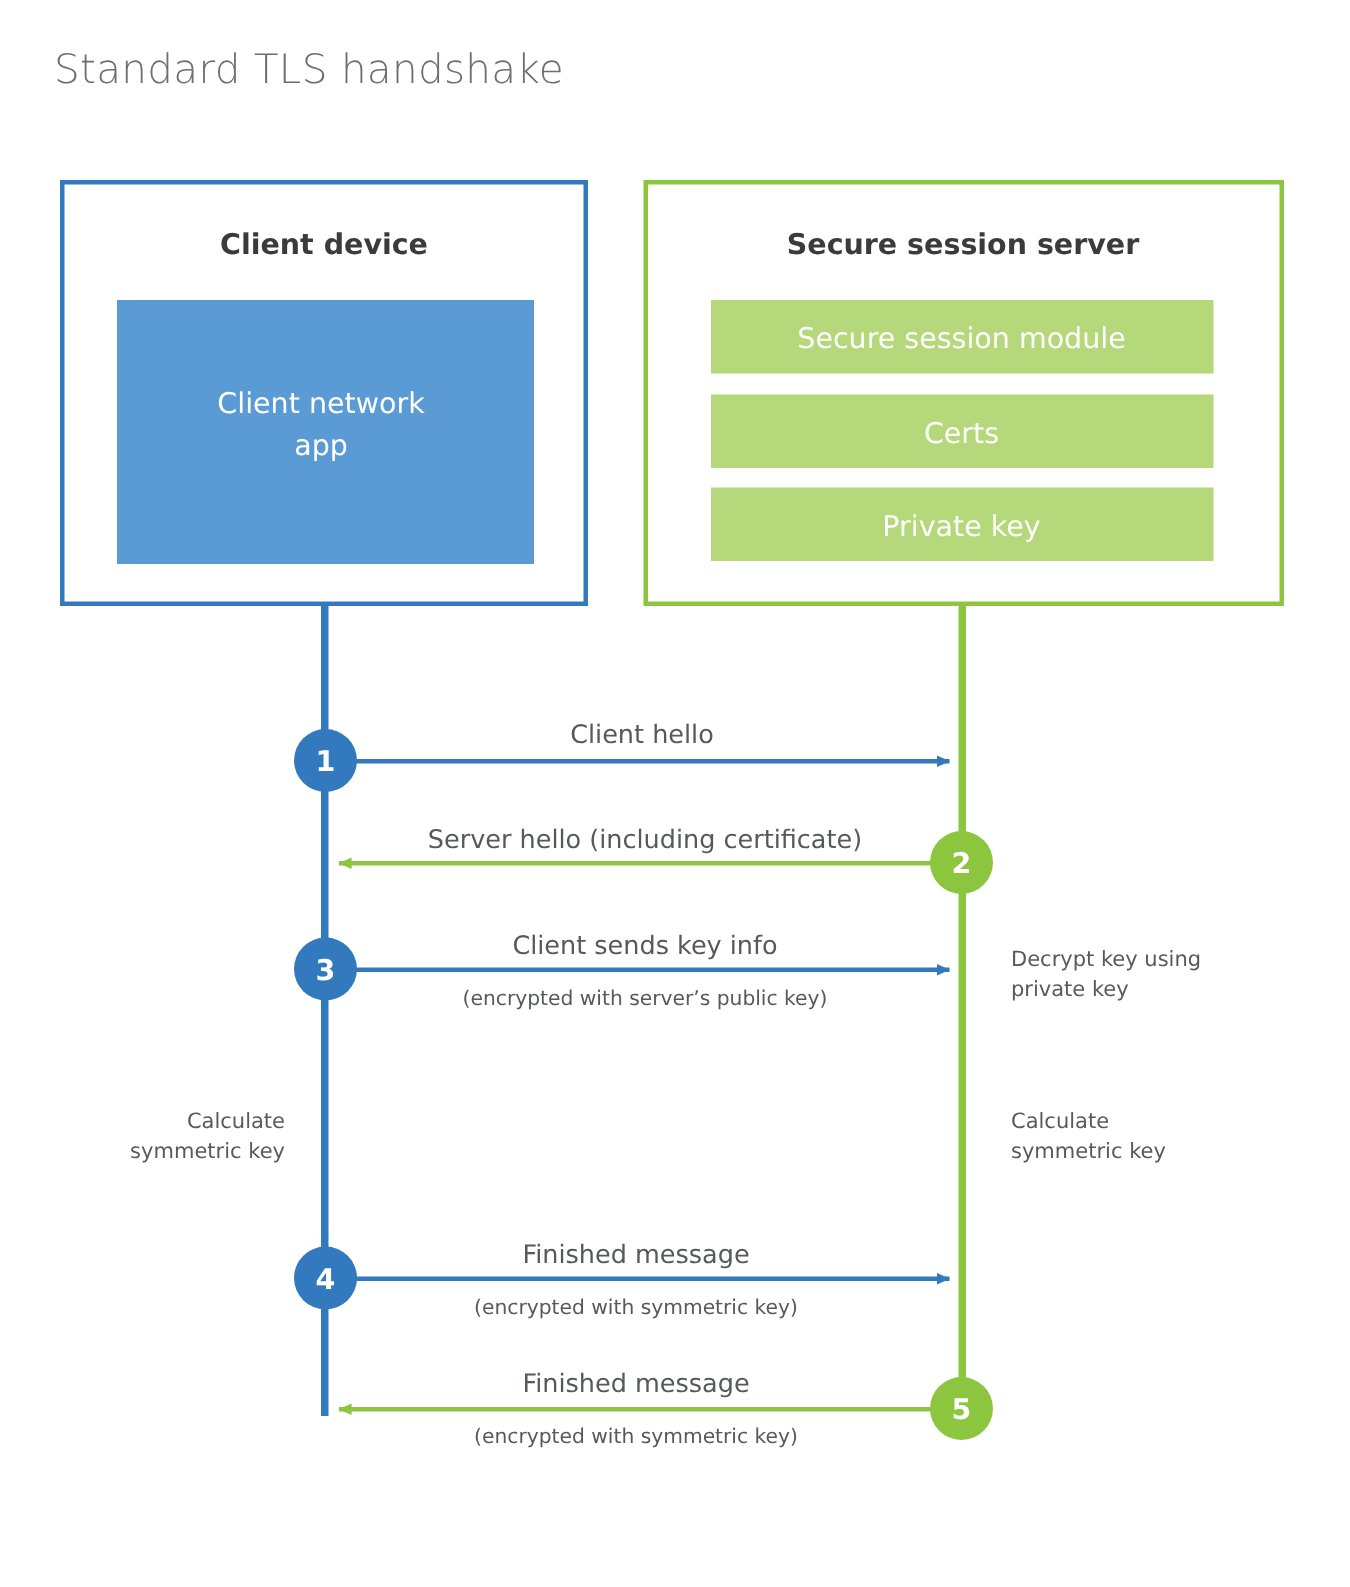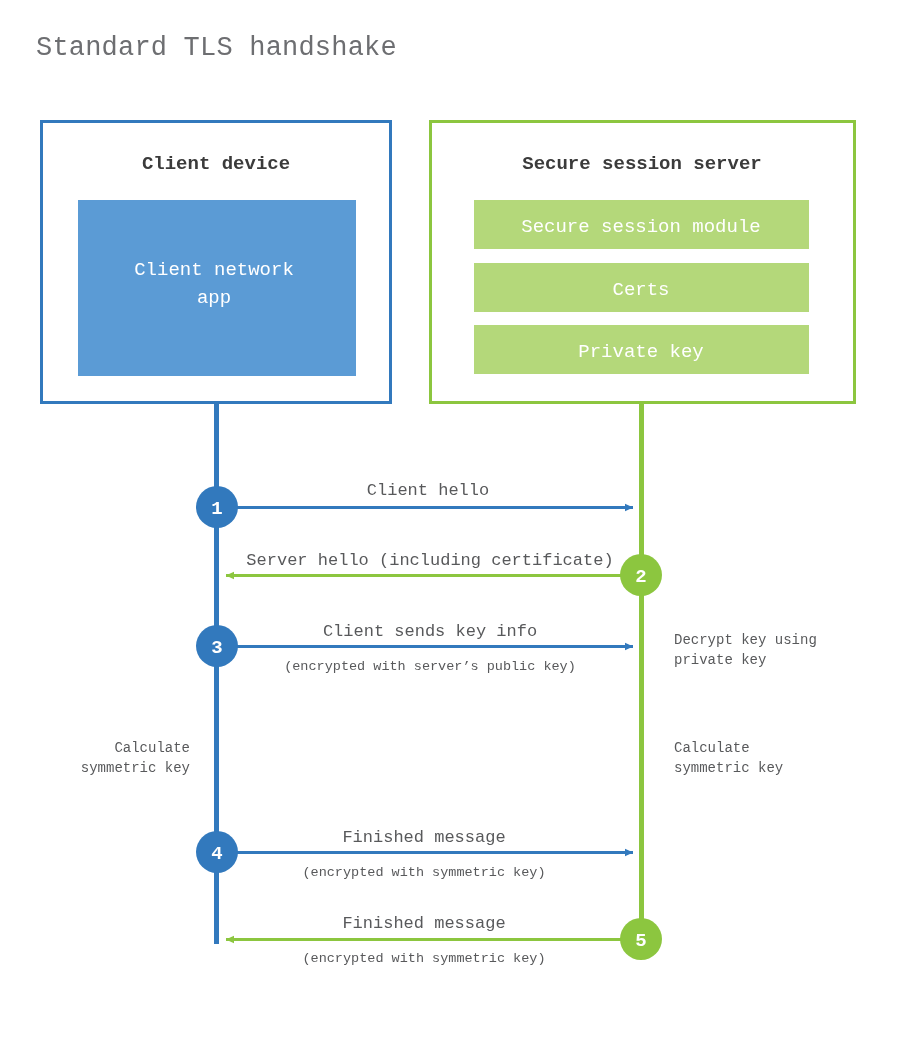--- a/index.html
+++ b/index.html
@@ -11,21 +11,20 @@
     width: 900px;
     height: 1058px;
     font-family: "DejaVu Sans", "Liberation Sans", sans-serif;
     overflow: hidden;
   }
   #stage {
     position: relative;
     width: 900px;
     height: 1058px;
     background: #ffffff;
-    font-family: Liberation Mono, monospace;
   }
   #diagram {
     position: absolute;
     left: 0;
     top: 0;
     width: 900px;
     height: 1058px;
     display: block;
   }
   .page-title {

